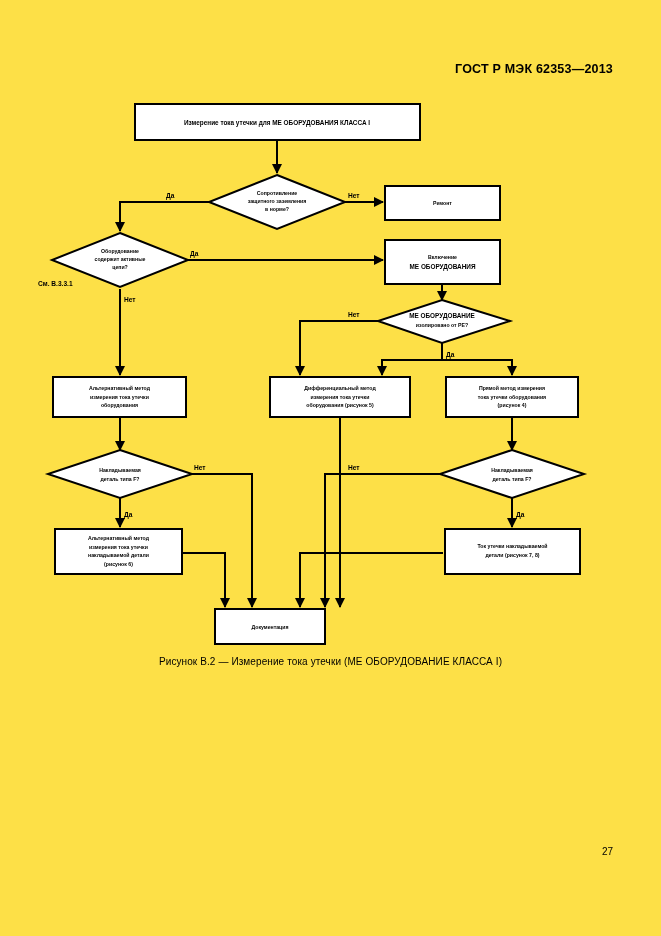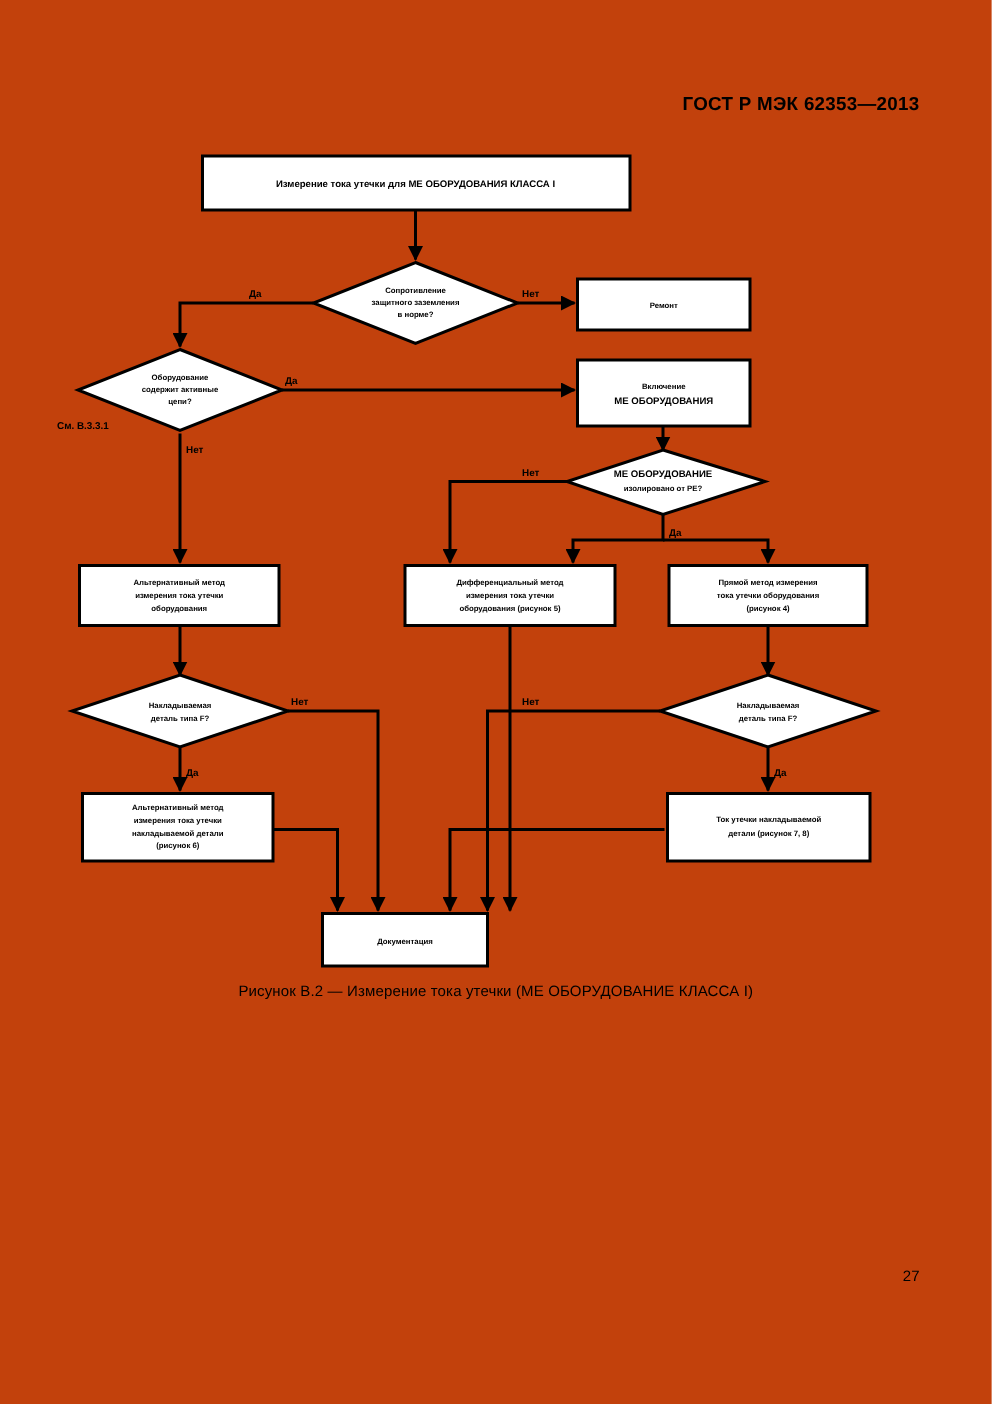--- a/index.html
+++ b/index.html
@@ -1,20 +1,20 @@
 <!DOCTYPE html>
 <html><head>
 <meta charset="utf-8">
 <style>
   html,body{margin:0;padding:0;background:#ffffff;}
   body{
     width:661px;height:936px;position:relative;overflow:hidden;
     font-family:"Liberation Sans", sans-serif;color:#000;
   }
-  .page{position:absolute;inset:0;background:#c2410c;}
+  .page{position:absolute;inset:0;background:#fde047;}
   .std-header{
     position:absolute;left:0;right:48px;top:62px;
     text-align:right;font-size:12.5px;font-weight:bold;letter-spacing:.2px;
   }
   .figure-caption{
     position:absolute;left:0;right:0;top:656px;text-align:center;
     font-size:10px;letter-spacing:.1px;
   }
   .page-number{
     position:absolute;right:48px;top:846px;font-size:10px;

